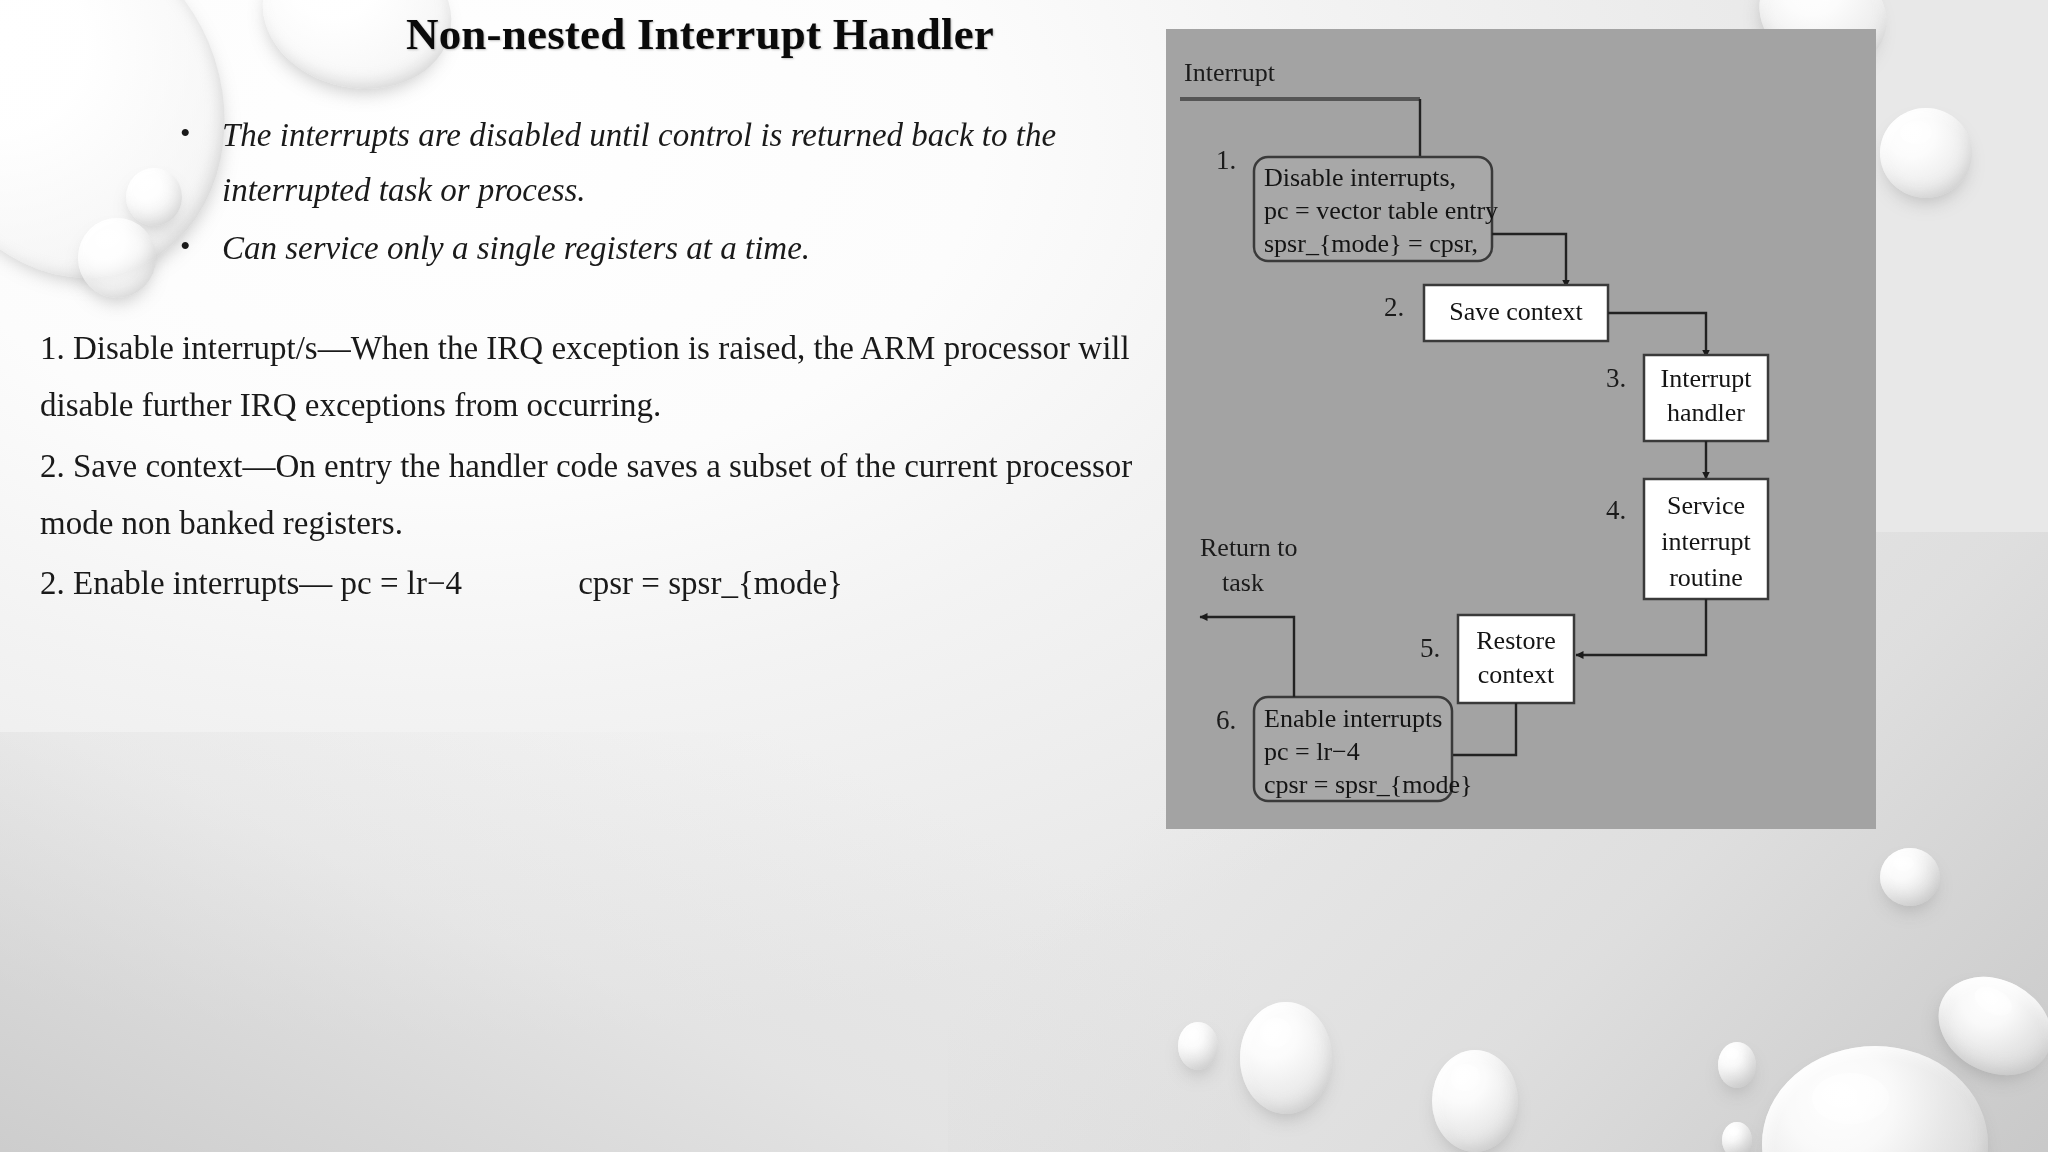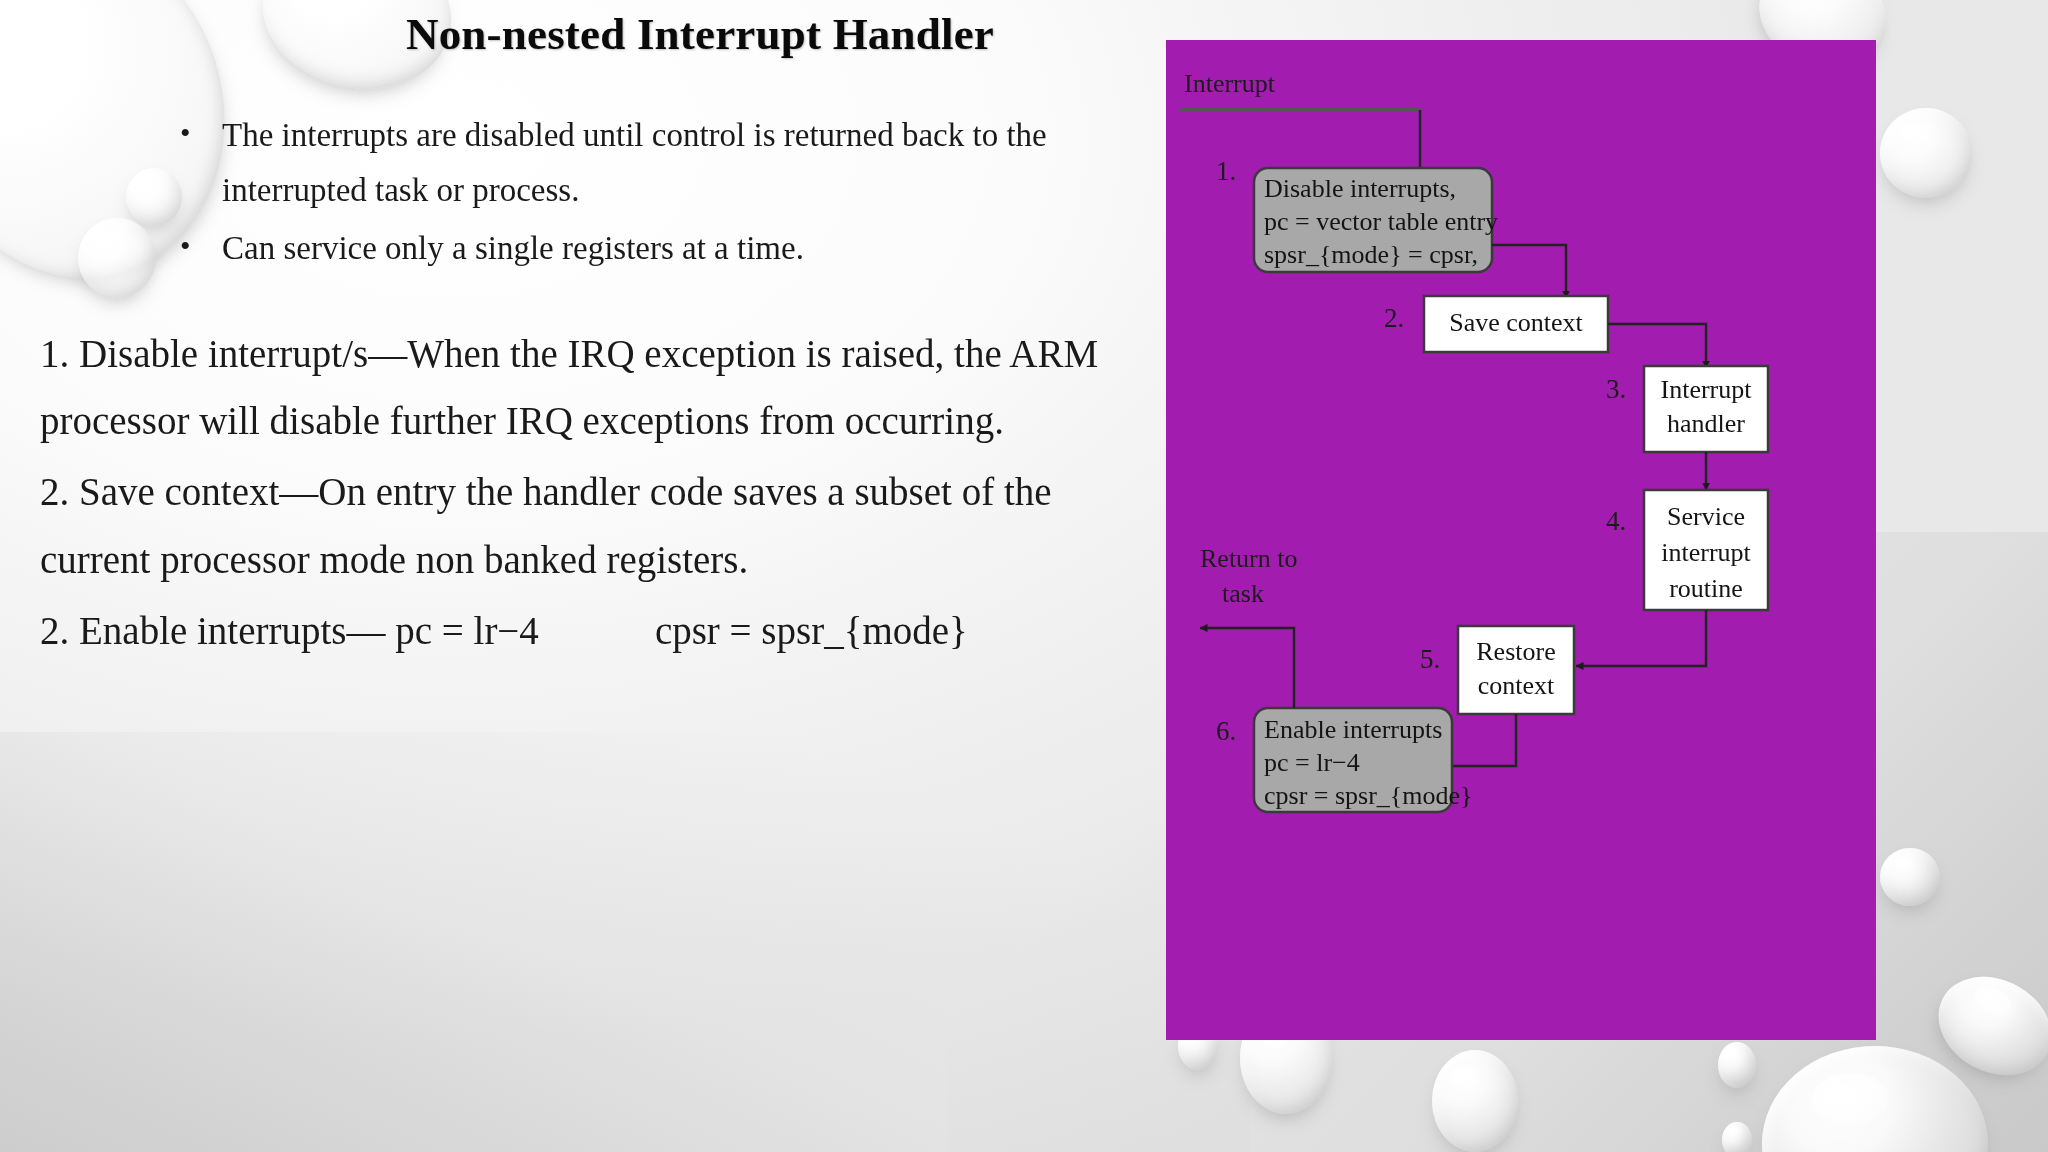--- a/index.html
+++ b/index.html
@@ -99,36 +99,36 @@
     line-height: 1.68;
     margin-left: 140px;
     margin-bottom: 2px;
   }
   .bullet-dot {
     flex: 0 0 auto;
     width: 42px;
     font-size: 30px;
     line-height: 1.68;
   }
-  .bullet-text { flex: 1 1 auto; }
+  .bullet-text { flex: 1 1 auto; font-style: italic; }
 
   #para-block { margin-top: 44px; }
   .para {
-    font-size: 39px;
+    font-size: 33px;
     line-height: 1.72;
     margin-bottom: 4px;
   }
   .para .gap { display: inline-block; width: 116px; }
 
   
   #diagram-panel {
     position: absolute;
-    left: 1166px; top: 40px;
-    width: 710px; height: 1000px;
-    background: #a21caf;
+    left: 1166px; top: 29px;
+    width: 710px; height: 800px;
+    background: #a3a3a3;
   }
 
   #diagram-svg { display: block; width: 710px; height: 960px; }
 
   .dg-label {
     font-family: "Liberation Serif", "DejaVu Serif", serif;
     font-size: 26px;
     fill: #1b1b1b;
   }
   .dg-num {

